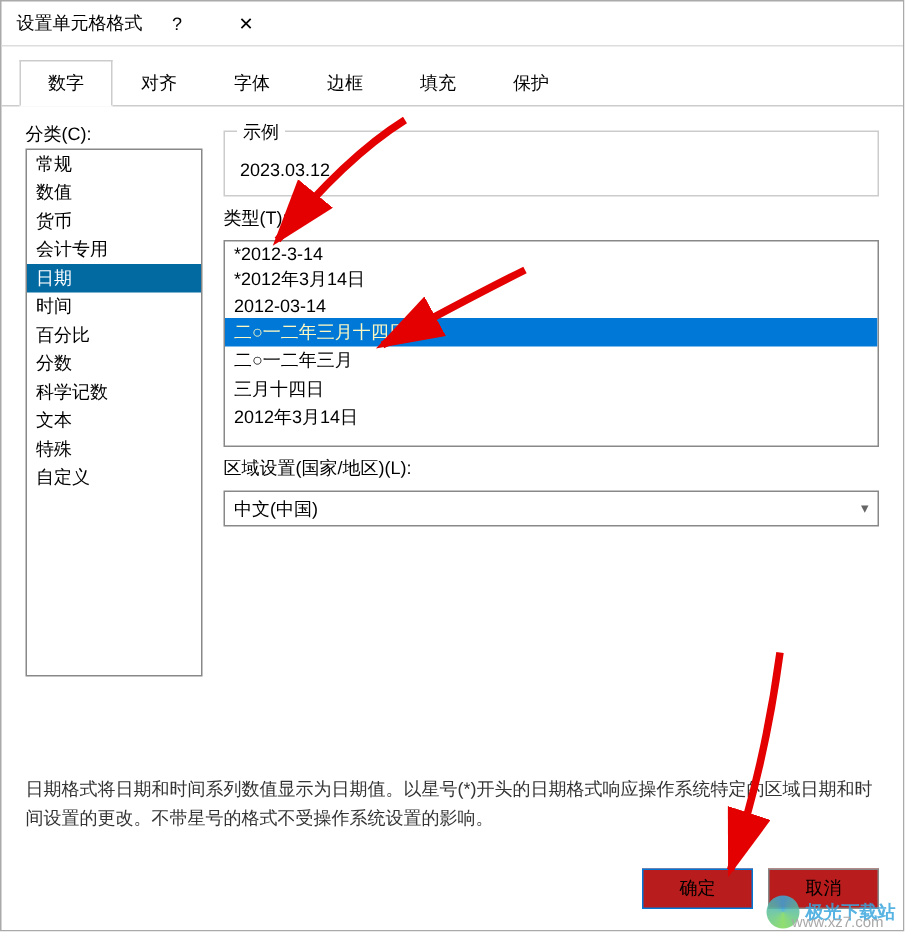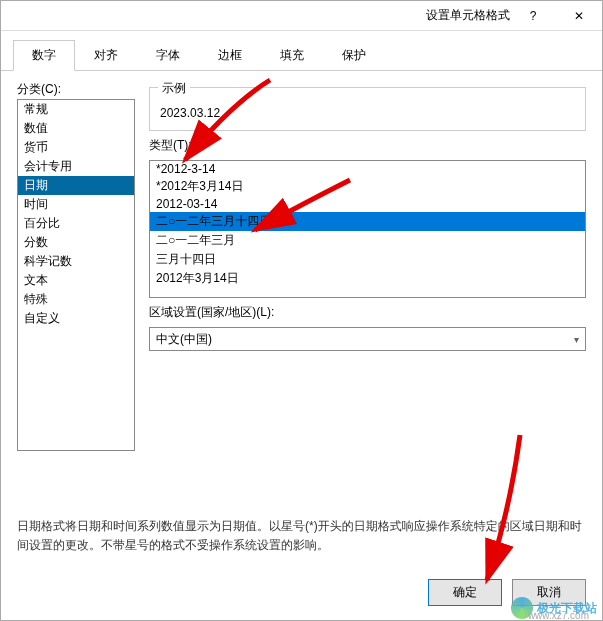--- a/index.html
+++ b/index.html
@@ -1,20 +1,20 @@
 <!DOCTYPE html>
 <html><head>
 <meta charset="utf-8">
 <style>
 * { box-sizing: border-box; margin: 0; padding: 0; font-family: "Microsoft YaHei", "SimSun", sans-serif; font-size: 12px; }
 body { background: #fff; width: 603px; height: 621px; overflow: hidden; position: relative; }
 
 .dialog { width: 603px; height: 621px; background: #fff; border: 1px solid #aaa; display: flex; flex-direction: column; }
 
-.titlebar { height: 30px; display: flex; align-items: center; justify-content: flex-end; padding-left: 10px; border-bottom: 1px solid #ddd; }
+.titlebar { height: 30px; display: flex; align-items: center; justify-content: flex-start; padding-left: 10px; border-bottom: 1px solid #ddd; }
 .titlebar .title { font-size: 12px; }
 .titlebar .controls { display: flex; height: 100%; }
 .titlebar .controls .btn { width: 46px; display: flex; align-items: center; justify-content: center; cursor: pointer; }
 
 .tabs { display: flex; padding: 8px 12px 0 12px; border-bottom: 1px solid #ccc; }
 .tab { padding: 6px 18px; border: 1px solid transparent; border-bottom: none; cursor: pointer; position: relative; top: 1px; }
 .tab.active { border-color: #ccc; background: #fff; border-bottom: 1px solid #fff; }
 
 .content { flex: 1; padding: 10px 16px; display: flex; flex-direction: column; }
 
@@ -23,33 +23,33 @@
 .left-col .label { margin-bottom: 1px; }
 .category-list { flex: 1; border: 1px solid #888; overflow-y: auto; background: #fff; }
 .category-list .item { padding: 1px 6px; cursor: pointer; }
 .category-list .item.selected { background: #0369a1; color: #fff; }
 
 .right-col { flex: 1; display: flex; flex-direction: column; gap: 6px; }
 .example-box { border: 1px solid #ccc; padding: 18px 10px 10px 10px; position: relative; margin-top: 6px; }
 .example-legend { position: absolute; top: -8px; left: 8px; background: #fff; padding: 0 4px; }
 .type-list { border: 1px solid #888; height: 138px; overflow-y: auto; background: #fff; position: relative; }
 .type-list .item { padding: 1px 6px; cursor: pointer; }
-.type-list .item.selected { background: #0078d7; color: #000000; }
+.type-list .item.selected { background: #0078d7; color: #fef9c3; }
 .type-list::-webkit-scrollbar { width: 16px; }
 .type-list::-webkit-scrollbar-track { background: #f0f0f0; border-left: 1px solid #ccc; }
 .type-list::-webkit-scrollbar-thumb { background: #c0c0c0; }
 
 .locale-row { display: flex; }
 .locale-select { flex: 1; height: 24px; border: 1px solid #888; padding: 2px 6px; display: flex; align-items: center; justify-content: space-between; cursor: pointer; }
 .locale-select .chev { font-size: 10px; color: #666; }
 
 .description { padding: 10px 16px; color: #333; line-height: 1.6; }
 
 .footer { display: flex; justify-content: flex-end; gap: 10px; padding: 14px 16px; }
-.footer .fbtn { padding: 4px 24px; border: 1px solid #888; background: #e5e5e5; cursor: pointer; }
+.footer .fbtn { padding: 4px 24px; border: 1px solid #888; background: #b91c1c; cursor: pointer; }
 .footer .fbtn.primary { border: 1px solid #0078d7; }
 
 
 .arrow { position: absolute; pointer-events: none; }
 .arrow svg { overflow: visible; }
 
 
 .watermark { position: absolute; right: 6px; bottom: 2px; display: flex; align-items: center; gap: 4px; opacity: 0.85; pointer-events:none; }
 .watermark .logo-circ { width: 22px; height: 22px; border-radius: 50%; background: conic-gradient(#3aa6dd, #7ed957, #3aa6dd); position: relative; }
 .watermark .txt1 { color: #3aa6dd; font-size: 12px; font-weight: bold; }

